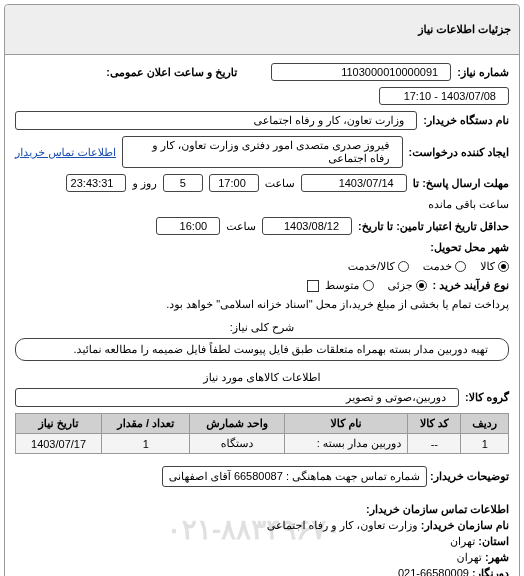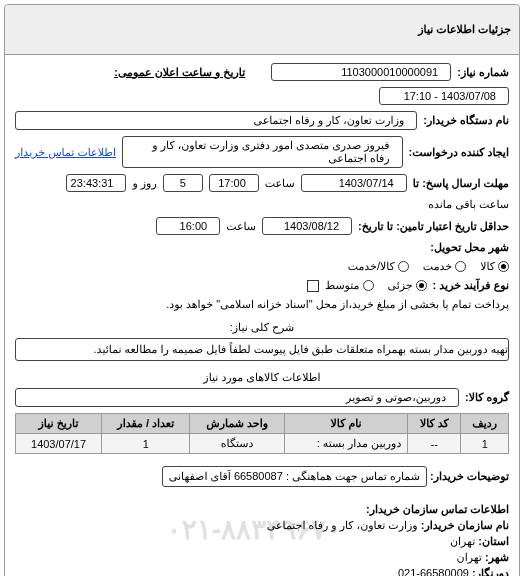--- a/index.html
+++ b/index.html
@@ -78,22 +78,22 @@
   border: 1px solid #333;
   display: inline-block;
 }
 .section-label {
   font-weight: normal;
   margin: 10px 0 4px 0;
   text-align: center;
 }
 .desc-box {
   border: 1px solid #444;
-  border-radius: 3px;
-  padding: 4px 0;
+  border-radius: 10px;
+  padding: 4px 20px;
   background: #fff;
 }
 table {
   width: 100%;
   border-collapse: collapse;
   font-size: 11px;
 }
 th, td {
   border: 1px solid #999;
   padding: 3px 6px;
@@ -138,21 +138,21 @@
   text-align: center;
   letter-spacing: 2px;
   z-index: 0;
   pointer-events: none;
 }
 .contact-line {
   position: relative;
   z-index: 1;
   margin-bottom: 3px;
 }
-.small-gap { margin-right: 20px; text-decoration: underline; }
+.small-gap { margin-right: 28px; }
 </style>
 </head>
 <body>
 
 <div class="panel">
   <div class="panel-title">جزئیات اطلاعات نیاز</div>
 
   <div class="row">
     <span class="label">شماره نیاز:</span>
     <span class="field" style="width:180px">1103000010000091</span>

